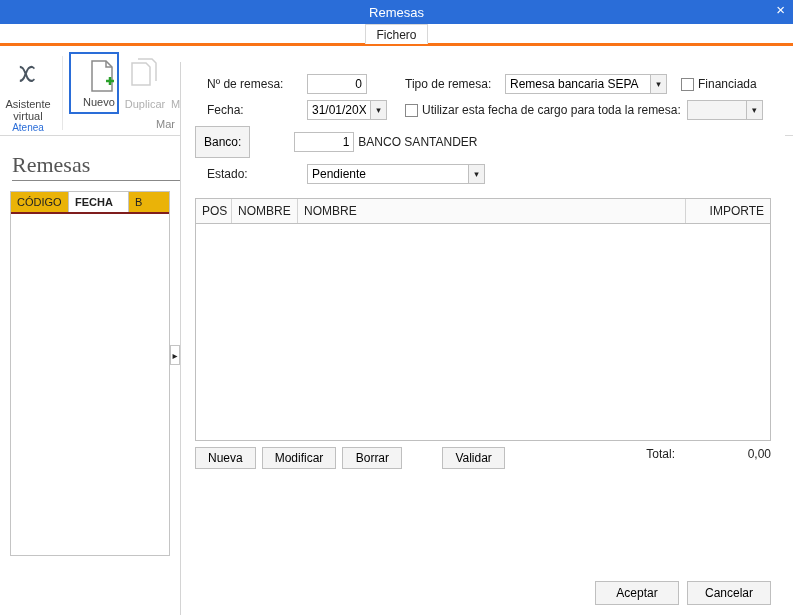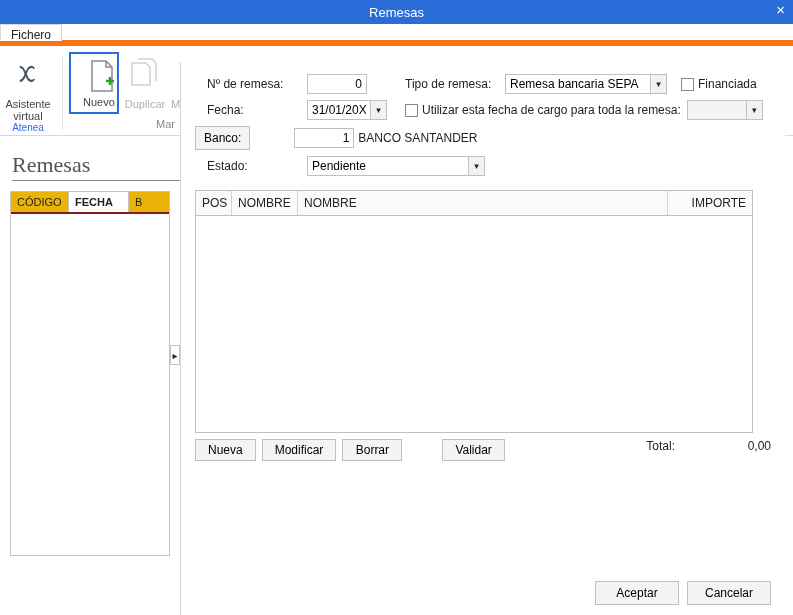--- a/index.html
+++ b/index.html
@@ -1,19 +1,19 @@
 <!DOCTYPE html>
 <html><head>
 <meta charset="utf-8">
 <style>
   * { box-sizing: border-box; font-family: "Segoe UI", Tahoma, sans-serif; }
   body { margin: 0; padding: 0; width: 793px; height: 615px; background: #fff; overflow: hidden; position: relative; font-size: 12px; color: #222; }
   .titlebar { height: 24px; background: #2a6dd8; color: #fff; display: flex; align-items: center; justify-content: center; position: relative; font-size: 13px; }
   .titlebar .close { position: absolute; right: 8px; top: 1px; font-size: 15px; cursor: pointer; }
-  .menubar { height: 22px; border-bottom: 6px solid #f97316; display: flex; }
+  .menubar { height: 22px; border-bottom: 3px solid #f97316; display: flex; justify-content: center; }
   .menu-tab { padding: 3px 10px; font-size: 12px; border: 1px solid #d8d8d8; border-bottom: 1px solid #fff; margin-bottom: -1px; background: #fff; }
   .ribbon { height: 90px; border-bottom: 1px solid #d8d8d8; display: flex; align-items: flex-start; padding-top: 6px; position: relative; background: #fff;}
   .ribbon-group { width: 56px; text-align: center; font-size: 11px; color: #444; cursor: pointer; }
   .ribbon-group.disabled { color: #b0b0b0; }
   .ribbon-group.selected { border: 2px solid #2a6dd8; }
   .ribbon-icon { width: 40px; height: 46px; margin: 0 auto 0 auto; display: flex; align-items: center; justify-content: center; }
   .ribbon-sublabel { font-size: 10px; color:#2a6dd8; margin-top: 0; }
   .ribbon-sep { border-left: 1px solid #e6e6e6; height: 74px; margin: 4px 6px 0 6px; }
   .section-title { font-family: Georgia, 'Times New Roman', serif; font-size: 22px; color: #555; padding: 16px 12px 2px 12px; }
   .section-underline { border-bottom: 1px solid #888; margin: 0 12px 10px 12px; }
@@ -28,21 +28,21 @@
   .modal-title { flex: 1; text-align: center; font-size: 13px; }
   .form-area { padding: 12px 14px 4px 14px; }
   .frow { display: flex; align-items: center; margin-bottom: 6px; font-size: 12px; }
   .flabel { width: 100px; margin-left: 12px; }
   .input { border: 1px solid #bfbfbf; height: 20px; padding: 1px 4px; font-size: 12px; background: #fff; }
   .input.num { text-align: right; }
   .dropdown { display:inline-flex; align-items:center; }
   .dropdown .dd-btn { width:16px; height:20px; border:1px solid #bfbfbf; border-left:none; display:flex; align-items:center; justify-content:center; font-size:9px; background:#f2f2f2; cursor:pointer;}
   .checkbox { width:13px; height:13px; border:1px solid #888; margin-right:4px; display:inline-block; vertical-align:middle;}
   .btn { border:1px solid #bfbfbf; background:#f4f4f4; height:22px; padding: 0 12px; font-size:12px; cursor:pointer; display:inline-flex; align-items:center; justify-content:center; min-width:60px;}
-  .grid { border:1px solid #bfbfbf; margin:4px 32px 6px 14px; }
+  .grid { border:1px solid #bfbfbf; margin:4px 14px 6px 14px; }
   .grid-head { display:flex; background:#fafafa; border-bottom:1px solid #bfbfbf;}
   .grid-head div { padding:5px 6px; font-size:12px; border-right:1px solid #d4d4d4; }
   .grid-body { height:216px; background:#fff; }
   .btn-row { display:flex; padding:0 14px; align-items:flex-start; gap:6px;}
   .total-lbl { margin-left:auto; margin-right:40px;}
   .total-val { width:50px; text-align:right;}
   .footer { position:absolute; right:14px; bottom:10px; display:flex; gap:8px;}
   .footer .btn { min-width:84px; height:24px;}
 </style>
 </head>
@@ -137,21 +137,21 @@
       <div style="width:18px;"></div>
       <span class="checkbox"></span>
       <span>Utilizar esta fecha de cargo para toda la remesa:</span>
       <span class="dropdown" style="margin-left:6px;">
         <input class="input" style="width: 60px; background: rgb(244, 244, 244);" disabled="">
         <span class="dd-btn">▾</span>
       </span>
     </div>
 
     <div class="frow">
-      <button class="btn" style="min-width:50px; height:24px; padding:0 8px;">Banco:</button>
+      <button class="btn" style="min-width:50px; height:32px; padding:0 8px;">Banco:</button>
       <div style="width:44px;"></div>
       <input class="input num" style="width: 60px;" value="1">
       <span style="margin-left:4px;">BANCO SANTANDER</span>
     </div>
 
     <div class="frow">
       <div class="flabel">Estado:</div>
       <span class="dropdown">
         <input class="input" style="width: 162px;" value="Pendiente">
         <span class="dd-btn">▾</span>

